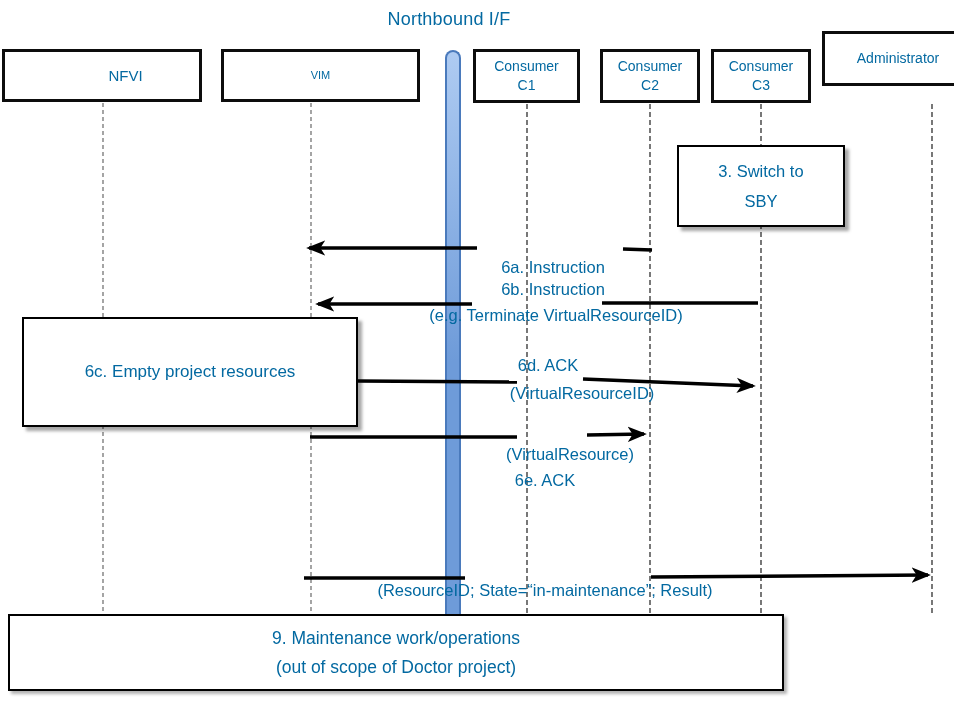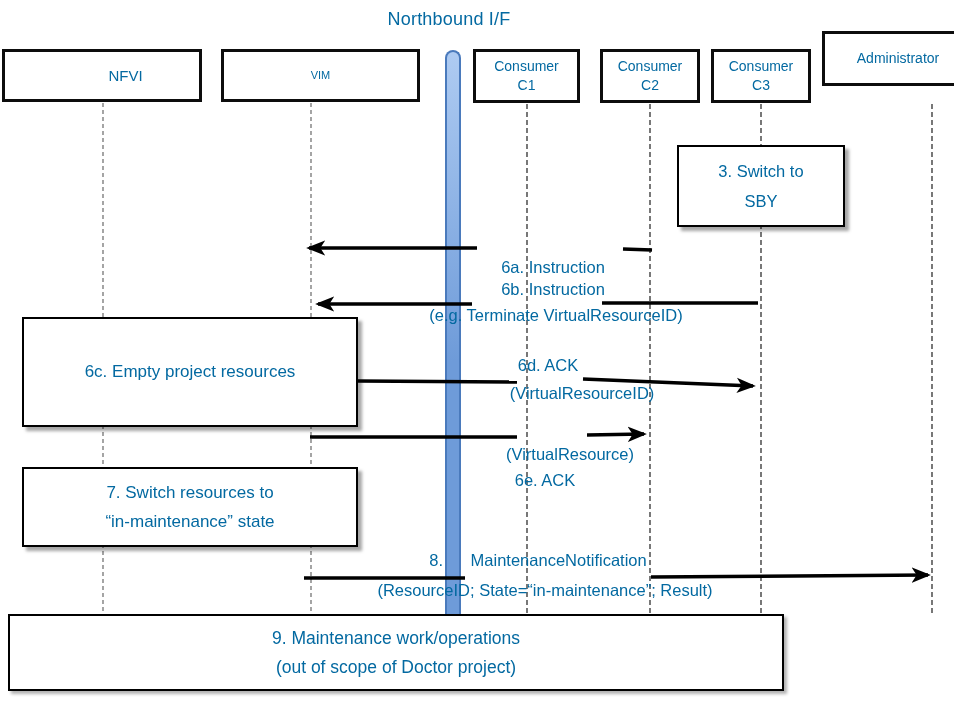--- a/index.html
+++ b/index.html
@@ -143,32 +143,27 @@
     <span>Administrator</span>
   </div>
 
   <div class="callout" id="box-5">
     <span>3. Switch to</span>
     <span>SBY</span>
   </div>
   <div class="callout" id="box-6c">
     <span>6c. Empty project resources</span>
   </div>
-  <div class="callout" id="box-7">
-    <span>7. Switch resources to</span>
-    <span>“in-maintenance” state</span>
-  </div>
   <div class="callout" id="box-9">
     <span>9. Maintenance work/operations</span>
     <span>(out of scope of Doctor project)</span>
   </div>
 
   <div class="msg" id="l-6a-t">6a. Instruction</div>
   <div class="msg" id="l-6b-t">6b. Instruction</div>
   <div class="msg" id="l-6b-d">(e.g. Terminate VirtualResourceID)</div>
   <div class="msg" id="l-6d-t">6d. ACK</div>
   <div class="msg" id="l-6d-d">(VirtualResourceID)</div>
   <div class="msg" id="l-6e-t">6e. ACK</div>
   <div class="msg" id="l-6e-d">(VirtualResource)</div>
-  <div class="msg" id="l-8-t">8.      MaintenanceNotification</div>
   <div class="msg" id="l-8-d">(ResourceID; State=“in-maintenance”; Result)</div>
 
 </div>
 
 </body></html>

